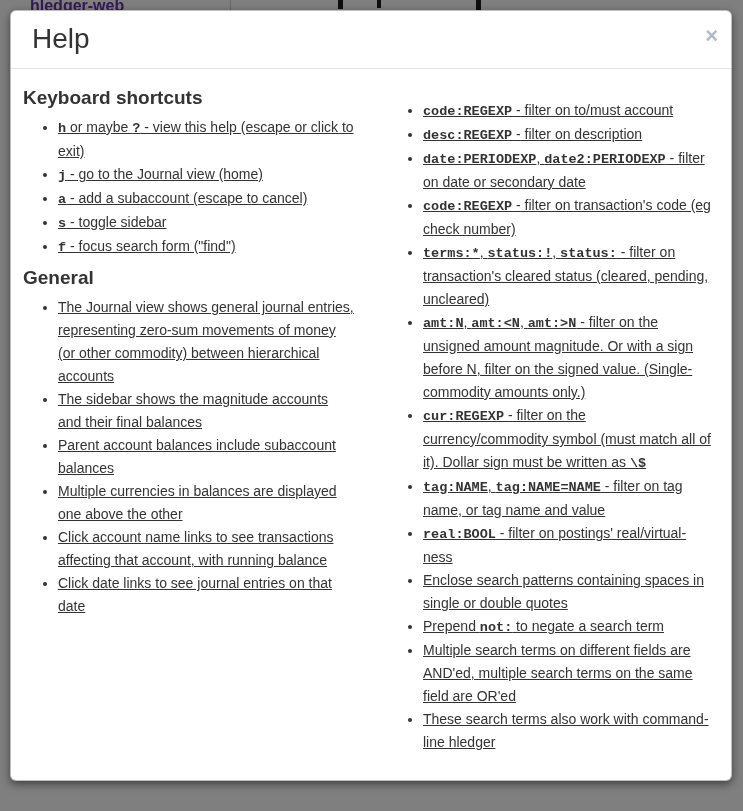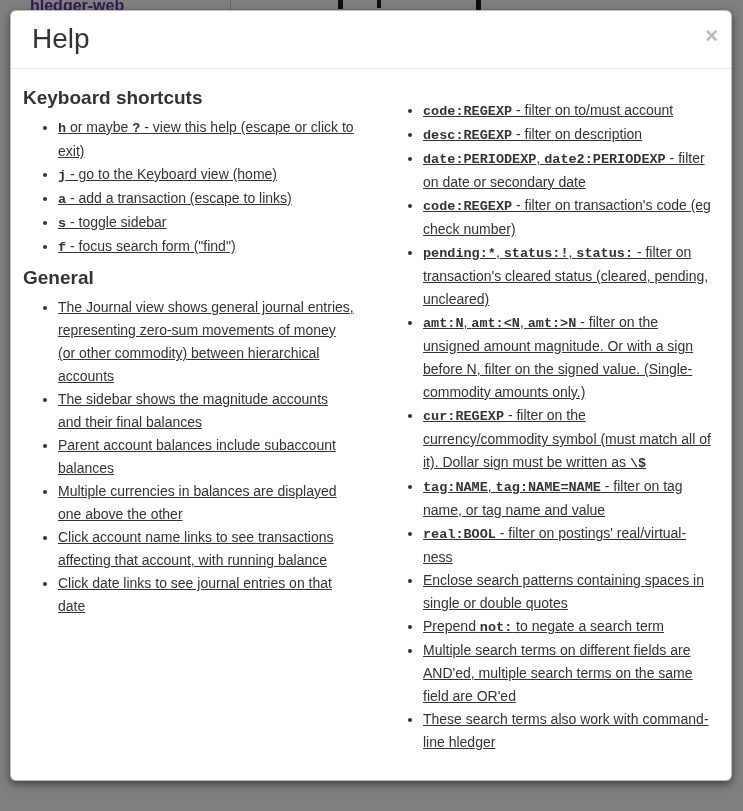--- a/index.html
+++ b/index.html
@@ -132,42 +132,42 @@
 <div class="modal">
   <div class="modal-header">
     <button class="close-btn">×</button>
     <h2 class="modal-title">Help</h2>
   </div>
   <div class="modal-body">
     <div class="help-col" data-column="left">
         <h3 class="section-heading">Keyboard shortcuts</h3>
         <ul class="help-list">
           <li><code>h</code><span> or maybe </span><code>?</code><span> - view this help (escape or click to exit)</span></li>
-          <li><code>j</code><span> - go to the Keyboard view (home)</span></li>
-          <li><code>a</code><span> - add a transaction (escape to links)</span></li>
+          <li><code>j</code><span> - go to the Journal view (home)</span></li>
+          <li><code>a</code><span> - add a subaccount (escape to cancel)</span></li>
           <li><code>s</code><span> - toggle sidebar</span></li>
           <li><code>f</code><span> - focus search form ("find")</span></li>
         </ul>
         <h3 class="section-heading">General</h3>
         <ul class="help-list">
           <li><span>The Journal view shows general journal entries, representing zero-sum movements of money (or other commodity) between hierarchical accounts</span></li>
           <li><span>The sidebar shows the magnitude accounts and their final balances</span></li>
           <li><span>Parent account balances include subaccount balances</span></li>
           <li><span>Multiple currencies in balances are displayed one above the other</span></li>
           <li><span>Click account name links to see transactions affecting that account, with running balance</span></li>
           <li><span>Click date links to see journal entries on that date</span></li>
         </ul>
       </div>
     <div class="help-col" data-column="right">
         <ul class="help-list">
           <li><code>code:REGEXP</code><span> - filter on to/must account</span></li>
           <li><code>desc:REGEXP</code><span> - filter on description</span></li>
           <li><code>date:PERIODEXP</code><span>, </span><code>date2:PERIODEXP</code><span> - filter on date or secondary date</span></li>
           <li><code>code:REGEXP</code><span> - filter on transaction's code (eg check number)</span></li>
-          <li><code>pending:*</code><span>, </span><code>status:!</code><span>, </span><code>status:</code><span> - filter on transaction's cleared status (cleared, pending, uncleared)</span></li>
+          <li><code>terms:*</code><span>, </span><code>status:!</code><span>, </span><code>status:</code><span> - filter on transaction's cleared status (cleared, pending, uncleared)</span></li>
           <li><code>amt:N</code><span>, </span><code>amt:&lt;N</code><span>, </span><code>amt:&gt;N</code><span> - filter on the unsigned amount magnitude. Or with a sign before N, filter on the signed value. (Single-commodity amounts only.)</span></li>
           <li><code>cur:REGEXP</code><span> - filter on the currency/commodity symbol (must match all of it). Dollar sign must be written as </span><code>\$</code></li>
           <li><code>tag:NAME</code><span>, </span><code>tag:NAME=NAME</code><span> - filter on tag name, or tag name and value</span></li>
           <li><code>real:BOOL</code><span> - filter on postings' real/virtual-ness</span></li>
           <li><span>Enclose search patterns containing spaces in single or double quotes</span></li>
           <li><span>Prepend </span><code>not:</code><span> to negate a search term</span></li>
           <li><span>Multiple search terms on different fields are AND'ed, multiple search terms on the same field are OR'ed</span></li>
           <li><span>These search terms also work with command-line hledger</span></li>
         </ul>
       </div>

